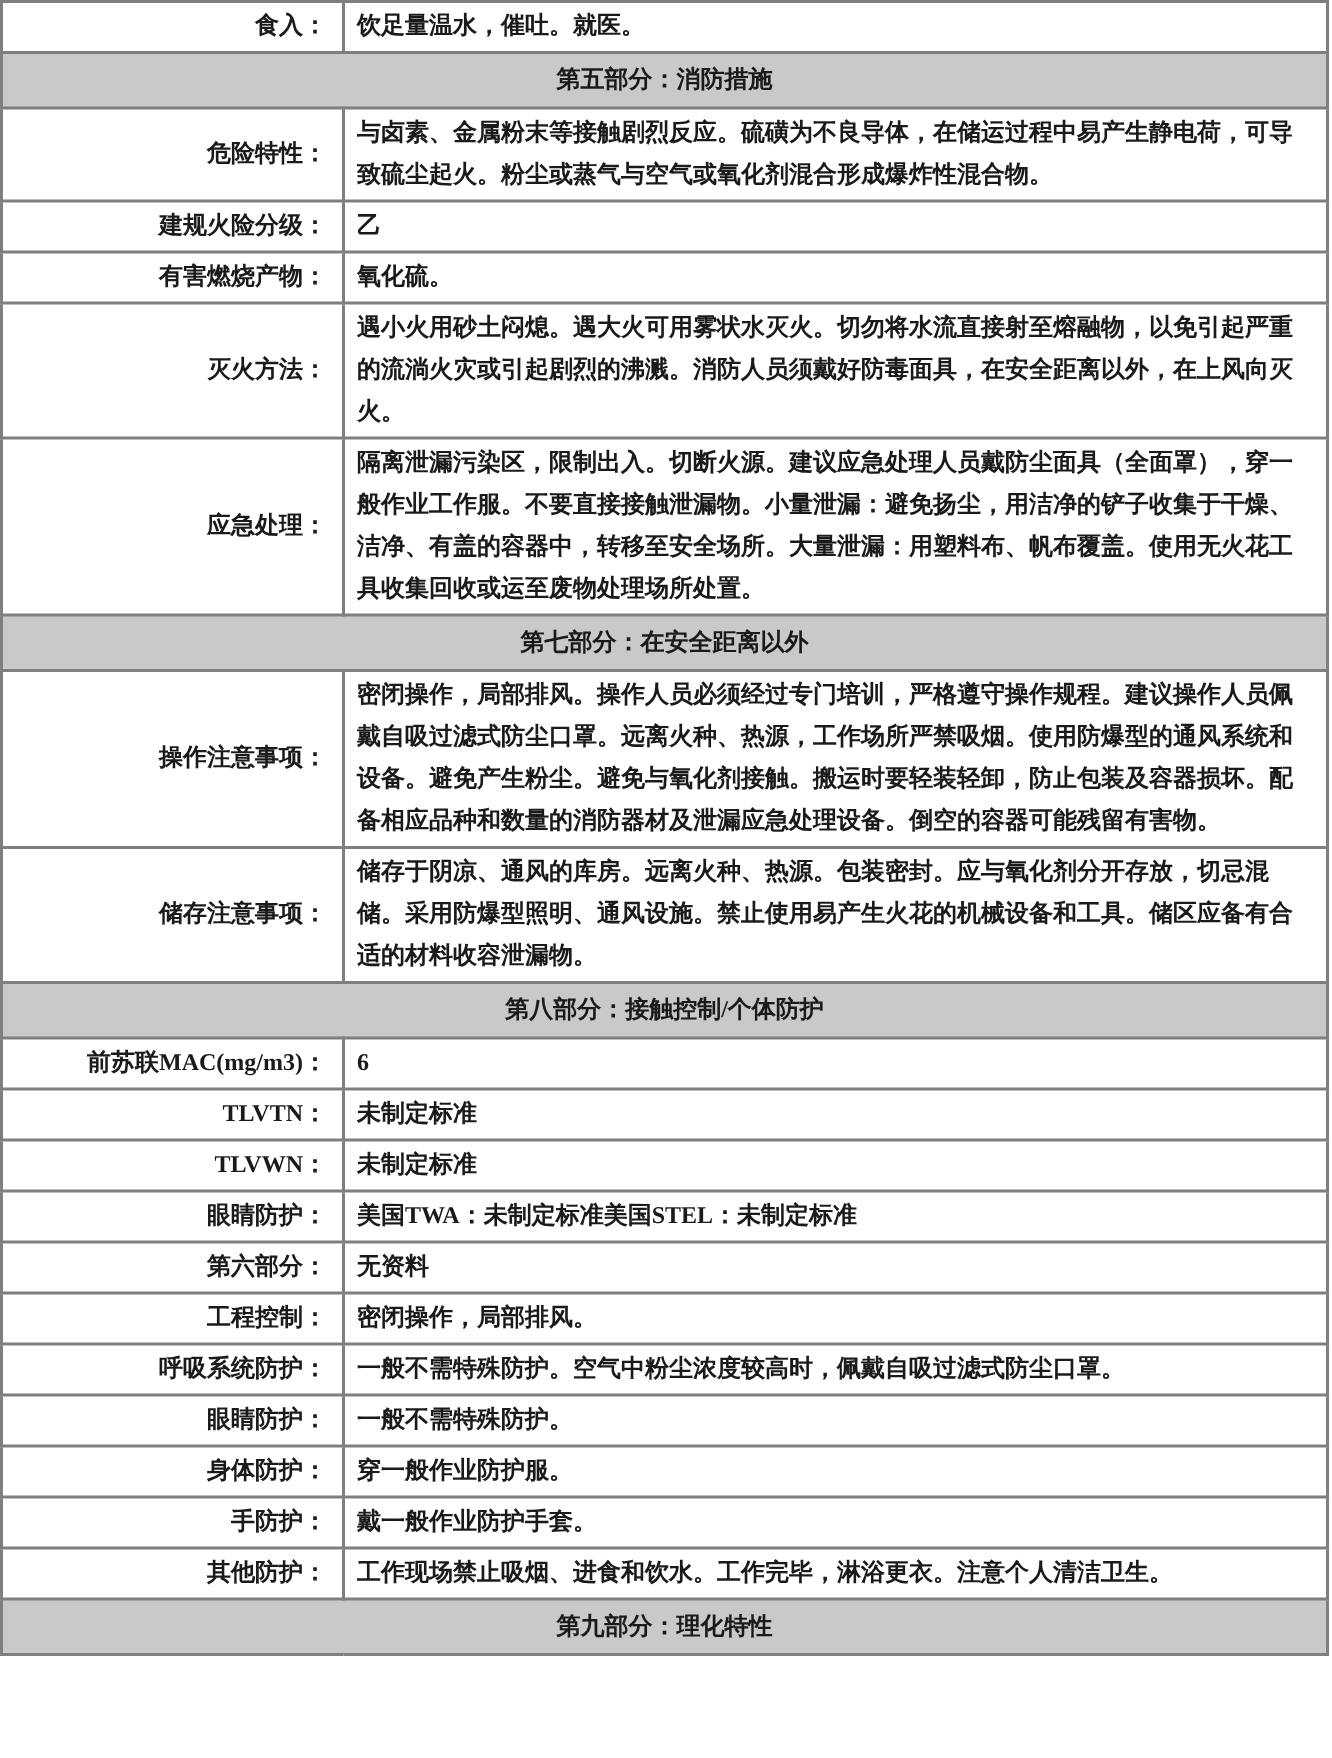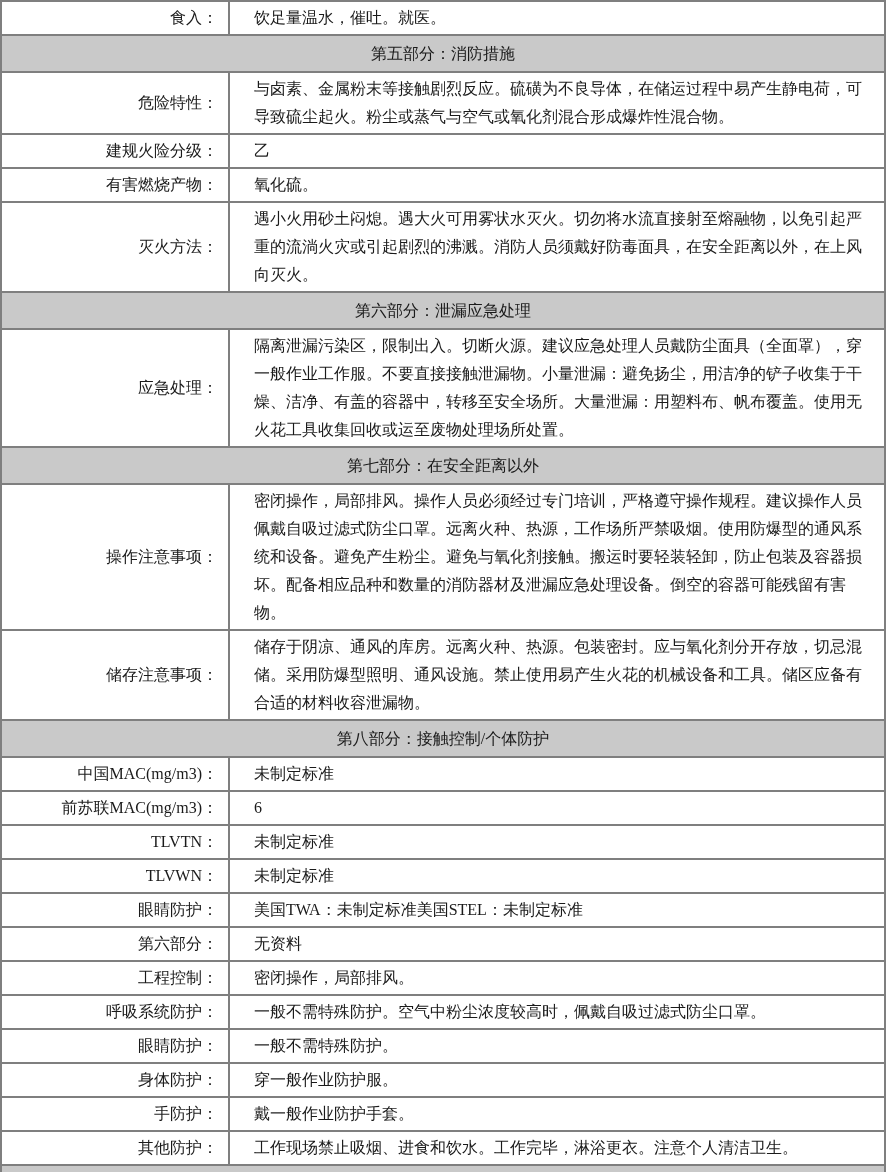--- a/index.html
+++ b/index.html
@@ -7,20 +7,21 @@
     padding: 0;
     background: #ffffff;
   }
   .page {
     width: 888px;
     height: 1172px;
     overflow: hidden;
     background: #ffffff;
     font-family: "Liberation Serif", "DejaVu Serif", serif;
     color: #1a1a1a;
+    font-weight: bold;
   }
   table.msds {
     width: 886px;
     border-collapse: collapse;
     table-layout: fixed;
     background: #ffffff;
   }
   table.msds td {
     border: 2px solid #7f7f7f;
     font-size: 16px;
@@ -30,21 +31,21 @@
     overflow-wrap: anywhere;
   }
   td.label-cell {
     width: 212px;
     text-align: right;
     padding: 2px 10px 2px 4px;
     background: #ffffff;
   }
   td.value-cell {
     text-align: left;
-    padding: 2px 10px 2px 24px;
+    padding: 2px 10px 2px 8px;
     background: #ffffff;
   }
   td.section-cell {
     text-align: center;
     background: #c9c9c9;
     height: 31px;
     padding: 2px 8px;
   }
 </style>
 </head>
@@ -76,23 +77,20 @@
       <tr>
         <td class="label-cell">有害燃烧产物：</td>
         <td class="value-cell">氧化硫。</td>
       </tr>
 
       <tr>
         <td class="label-cell">灭火方法：</td>
         <td class="value-cell">遇小火用砂土闷熄。遇大火可用雾状水灭火。切勿将水流直接射至熔融物，以免引起严重的流淌火灾或引起剧烈的沸溅。消防人员须戴好防毒面具，在安全距离以外，在上风向灭火。</td>
       </tr>
 
-      <tr>
-        <td class="section-cell" colspan="2">第六部分：泄漏应急处理</td>
-      </tr>
 
       <tr>
         <td class="label-cell">应急处理：</td>
         <td class="value-cell">隔离泄漏污染区，限制出入。切断火源。建议应急处理人员戴防尘面具（全面罩），穿一般作业工作服。不要直接接触泄漏物。小量泄漏：避免扬尘，用洁净的铲子收集于干燥、洁净、有盖的容器中，转移至安全场所。大量泄漏：用塑料布、帆布覆盖。使用无火花工具收集回收或运至废物处理场所处置。</td>
       </tr>
 
       <tr>
         <td class="section-cell" colspan="2">第七部分：在安全距离以外</td>
       </tr>
 
@@ -103,24 +101,20 @@
 
       <tr>
         <td class="label-cell">储存注意事项：</td>
         <td class="value-cell">储存于阴凉、通风的库房。远离火种、热源。包装密封。应与氧化剂分开存放，切忌混储。采用防爆型照明、通风设施。禁止使用易产生火花的机械设备和工具。储区应备有合适的材料收容泄漏物。</td>
       </tr>
 
       <tr>
         <td class="section-cell" colspan="2">第八部分：接触控制/个体防护</td>
       </tr>
 
-      <tr>
-        <td class="label-cell">中国MAC(mg/m3)：</td>
-        <td class="value-cell">未制定标准</td>
-      </tr>
 
       <tr>
         <td class="label-cell">前苏联MAC(mg/m3)：</td>
         <td class="value-cell">6</td>
       </tr>
 
       <tr>
         <td class="label-cell">TLVTN：</td>
         <td class="value-cell">未制定标准</td>
       </tr>

